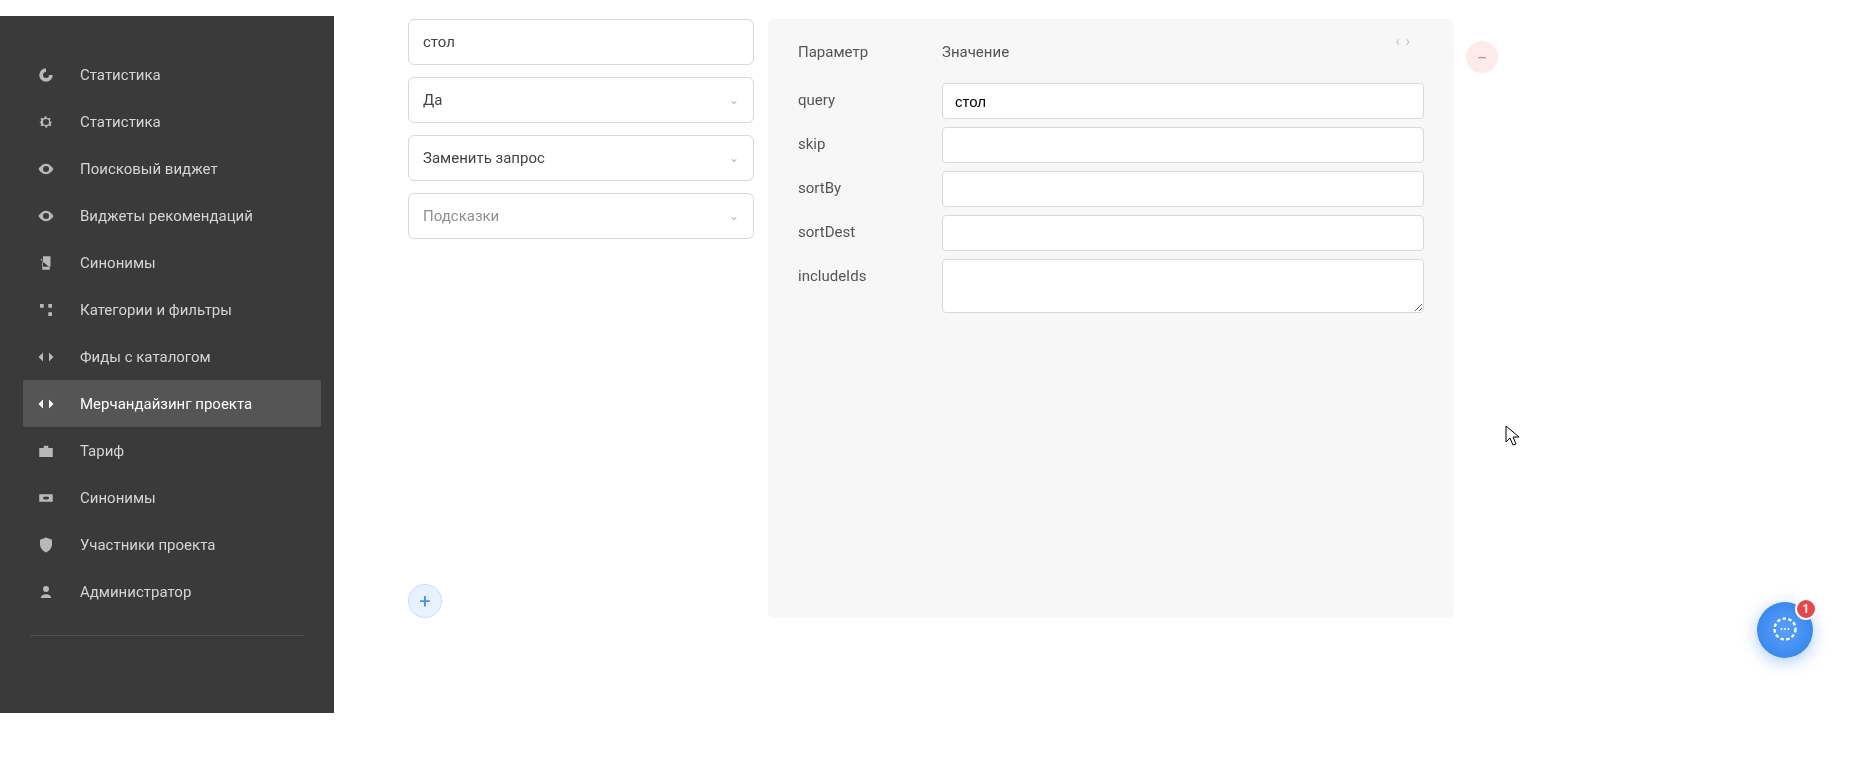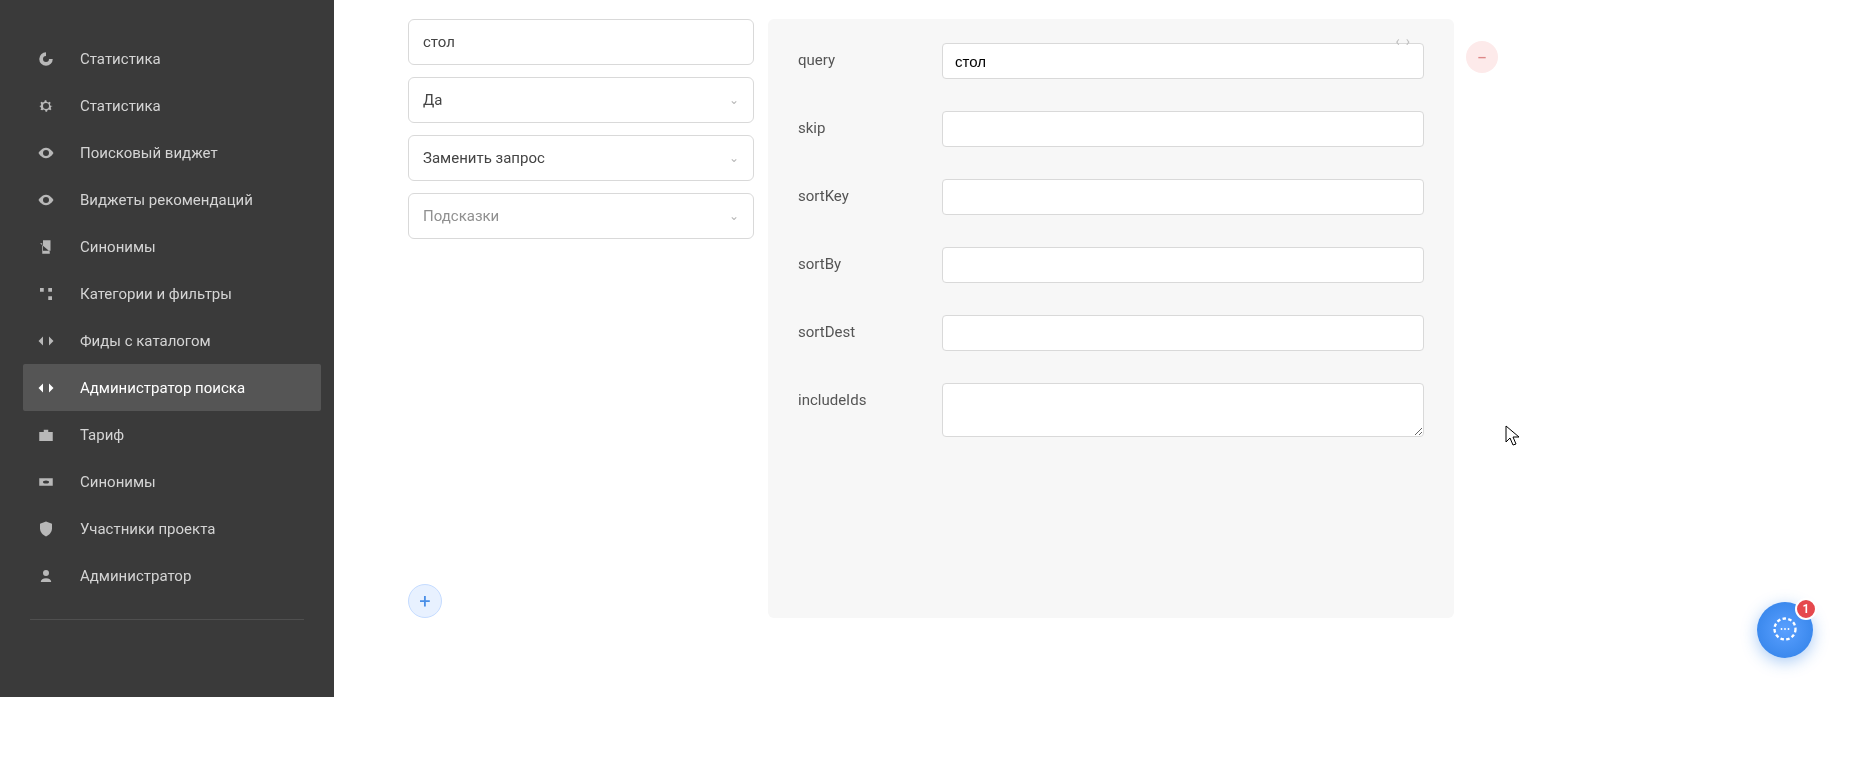--- a/index.html
+++ b/index.html
@@ -8,21 +8,21 @@
     background: #ffffff;
     font-size: 14px;
     color: #333;
     overflow: hidden;
     width: 1873px;
     height: 778px;
     position: relative;
   }
   .sidebar {
     position: absolute;
-    left: 0; top: 0;
+    left: 0; top: 16px;
     width: 334px;
     height: 697px;
     background: #3a3a3a;
     padding-top: 35px;
   }
   .sidebar-item {
     display: flex;
     align-items: center;
     padding: 0 20px 0 36px;
     height: 47px;
@@ -138,21 +138,21 @@
   .panel .header-row {
     display: flex;
     margin-bottom: 22px;
   }
   .panel .header-row .hcell {
     color: #555;
     font-size: 15px;
   }
   .panel .header-row .h-param { width: 144px; }
 
-  .form-table { display: flex; flex-direction: column; gap: 32px; }
+  .form-table { display: flex; flex-direction: column; gap: 8px; }
   .form-row {
     display: flex;
     align-items: flex-start;
   }
   .form-row .p-label {
     width: 144px;
     padding-top: 8px;
     font-size: 15px;
     color: #555;
   }
@@ -278,21 +278,21 @@
           </svg>
         </span>
         <span class="label">Фиды с каталогом</span>
       </div>
       <div class="sidebar-item active">
         <span class="icon">
           <svg viewBox="0 0 24 24">
             <path d="M8 6l-6 6 6 6M16 6l6 6-6 6"></path>
           </svg>
         </span>
-        <span class="label">Администратор поиска</span>
+        <span class="label">Мерчандайзинг проекта</span>
       </div>
       <div class="sidebar-item">
         <span class="icon">
           <svg viewBox="0 0 24 24">
             <path d="M3 8h18v12H3zM9 8V5h6v3"></path>
           </svg>
         </span>
         <span class="label">Тариф</span>
       </div>
       <div class="sidebar-item">
@@ -346,32 +346,32 @@
     </div>
   </div>
 
   <div class="panel">
     <div class="pager">
       <span>‹</span>
       <span>›</span>
     </div>
     <div class="remove-btn">
       <span>−</span>
+    </div>
+    <div class="header-row">
+      <div class="hcell h-param">Параметр</div>
+      <div class="hcell">Значение</div>
     </div>
     <div class="form-table" id="form-table">
         <div class="form-row">
           <div class="p-label">query</div>
           <div class="p-field"><input type="text" value="стол" style=""></div>
         </div>
         <div class="form-row">
           <div class="p-label">skip</div>
-          <div class="p-field"><input type="text" style=""></div>
-        </div>
-        <div class="form-row">
-          <div class="p-label">sortKey</div>
           <div class="p-field"><input type="text" style=""></div>
         </div>
         <div class="form-row">
           <div class="p-label">sortBy</div>
           <div class="p-field"><input type="text" style=""></div>
         </div>
         <div class="form-row">
           <div class="p-label">sortDest</div>
           <div class="p-field"><input type="text" style=""></div>
         </div>

